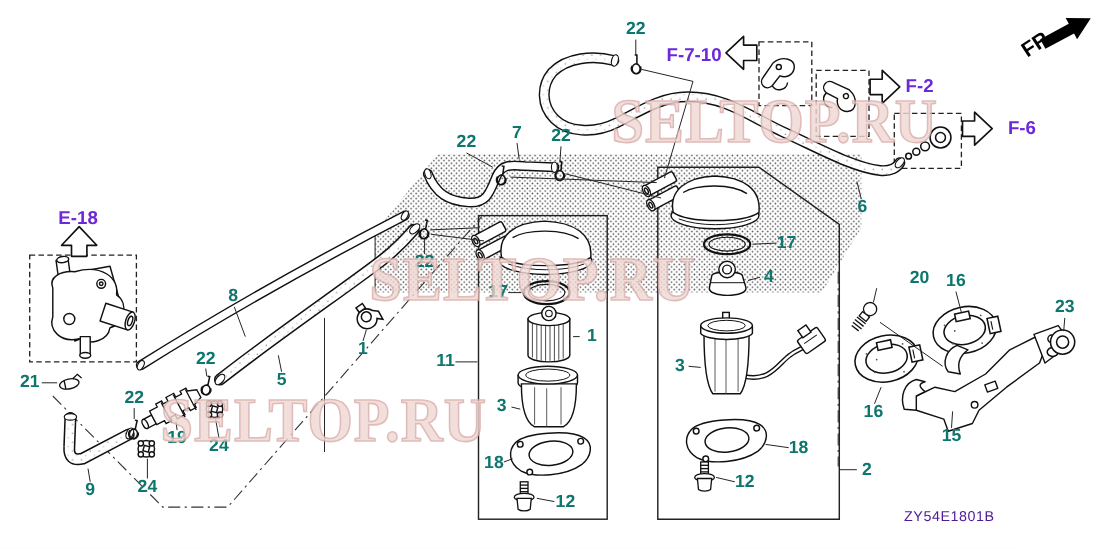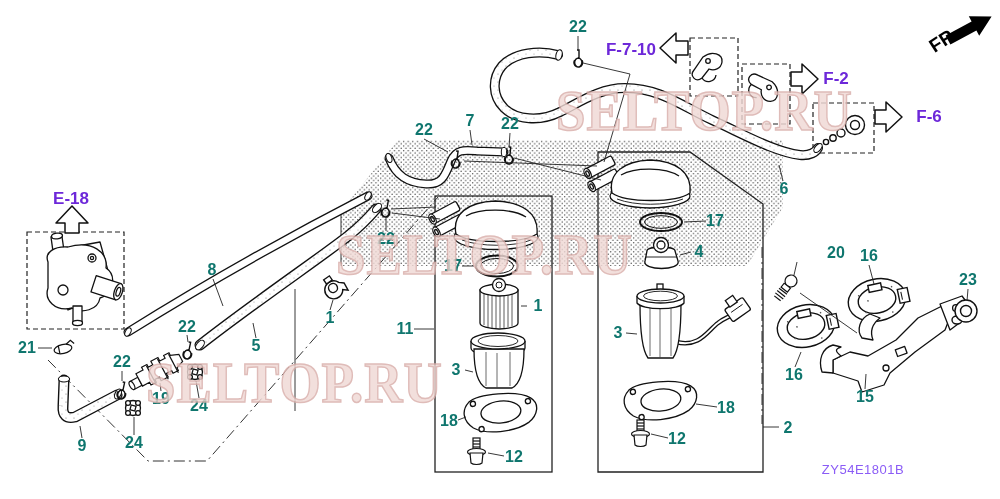--- a/index.html
+++ b/index.html
@@ -6,21 +6,21 @@
   #stage{position:relative;width:1000px;height:499px;background:#ffffff;overflow:hidden;
          font-family:"Liberation Sans",sans-serif;}
   #art{position:absolute;left:0;top:0;z-index:1;}
   .callout{position:absolute;transform:translate(-50%,-50%);font:bold 16px "Liberation Sans",sans-serif;
            color:#0f766e;z-index:3;white-space:nowrap;letter-spacing:0px;}
   .reflabel{position:absolute;transform:translate(-50%,-50%);font:bold 17px "Liberation Sans",sans-serif;
            color:#6d28d9;z-index:3;white-space:nowrap;}
   .frlabel{position:absolute;left:944px;top:40px;transform:translate(-50%,-50%) rotate(-33deg);
            font:bold 19px "Liberation Sans",sans-serif;color:#000;z-index:3;}
   .partcode{position:absolute;left:863px;top:469px;transform:translate(-50%,-50%);
-           font:13px "Liberation Sans",sans-serif;color:#8b5cf6;z-index:3;letter-spacing:.5px;text-align:right;}
+           font:13px "Liberation Sans",sans-serif;color:#4c1d95;z-index:3;letter-spacing:.5px;text-align:right;}
   .wm{position:absolute;z-index:4;font:bold 57px "Liberation Serif",serif;line-height:1;
       color:#f0d9d5;-webkit-text-stroke:1.5px #d9aeaa;opacity:.82;letter-spacing:1px;
       transform:scaleX(.93);transform-origin:left top;pointer-events:none;}
   .wm1{left:556px;top:82px;}
   .wm2{left:336px;top:226px;}
   .wm3{left:146px;top:354px;}
 </style>
 </head>
 <body>
 

